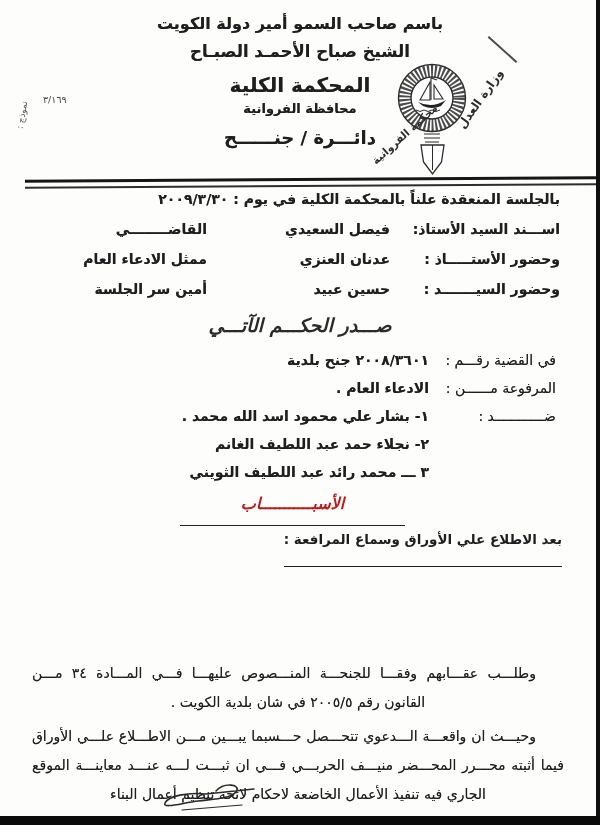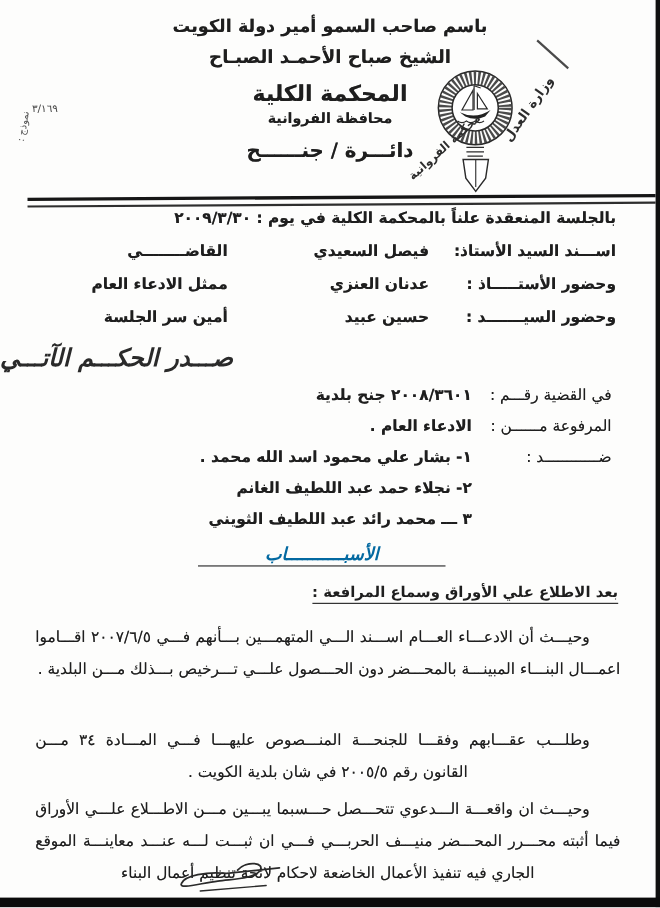--- a/index.html
+++ b/index.html
@@ -14,21 +14,21 @@
     direction:rtl;
   }
   .abs{position:absolute;}
   .ink{text-shadow:0 0 0.4px rgba(10,10,10,.55);}
   
   .edge-right{right:0;top:0;width:4px;height:100%;background:#101010;}
   .edge-bottom{left:0;right:0;bottom:0;height:9px;background:#0b0b0b;}
   .pen-mark{left:489px;top:36px;width:38px;border-top:2px solid #4a4a4a;transform:rotate(42deg);transform-origin:left top;}
   
   .side-label{left:2px;top:110px;width:40px;text-align:center;font-size:9px;color:#555;transform:rotate(-80deg);}
-  .side-number{left:29px;top:94px;font-size:9.5px;color:#444;}
+  .side-number{left:43px;top:94px;font-size:9.5px;color:#444;}
   
   .hline{left:0;right:0;text-align:center;white-space:nowrap;}
   .h1{top:14px;font-size:16px;font-weight:600;}
   .h2{top:42px;font-size:16.5px;font-weight:700;}
   .h3{top:73px;font-size:20px;font-weight:700;}
   .h4{top:101px;font-size:13px;font-weight:700;}
   .h5{top:127px;font-size:18px;font-weight:700;letter-spacing:1px;}
   
   .seal{left:388px;top:60px;width:120px;height:140px;}
   .seal svg{position:absolute;left:0;top:0;}
@@ -37,30 +37,30 @@
   
   .rule{left:25px;right:4px;top:178px;height:4px;border-top:3px solid #161616;border-bottom:2px solid #2e2e2e;transform:rotate(-0.35deg);}
   
   .intro{right:40px;top:191px;font-size:14px;font-weight:700;white-space:nowrap;}
   .srow{left:0;right:0;height:22px;font-size:14px;}
   .srow .lbl{position:absolute;right:40px;font-weight:700;white-space:nowrap;}
   .srow .nam{position:absolute;right:210px;width:180px;text-align:right;font-weight:700;white-space:nowrap;}
   .srow .rol{position:absolute;left:52px;width:155px;text-align:right;font-weight:700;white-space:nowrap;}
   .r1{top:221px;} .r2{top:251px;} .r3{top:281px;}
   
-  .verdict{left:0;right:0;top:314px;text-align:left;font-size:22px;font-weight:700;font-style:italic;letter-spacing:1px;color:#2a2a2a;}
+  .verdict{left:0;right:0;top:314px;text-align:center;font-size:19px;font-weight:700;font-style:italic;letter-spacing:1px;color:#2a2a2a;}
   
   .crow{left:0;right:0;height:22px;font-size:14px;}
   .crow .clbl{position:absolute;right:44px;font-weight:400;white-space:nowrap;}
   .crow .cval{position:absolute;right:171px;width:260px;text-align:right;font-weight:600;white-space:nowrap;}
   .c1{top:352px;} .c2{top:380px;} .c3{top:408px;} .c4{top:436px;} .c5{top:464px;}
   
-  .reasons-title{left:180px;width:225px;top:494px;text-align:center;font-size:16px;font-weight:700;font-style:italic;border-bottom:1.6px solid #222;padding-bottom:1px;color:#0369a1;}
+  .reasons-title{left:180px;width:225px;top:494px;text-align:center;font-size:16px;font-weight:700;font-style:italic;border-bottom:1.6px solid #222;padding-bottom:12px;color:#b91c1c;}
   .subhead{right:38px;top:531px;font-size:13.5px;font-weight:700;}
-  .subhead span{border-bottom:1.4px solid #1e1e1e;padding-bottom:1px;}
+  .subhead span{border-bottom:1.4px solid #1e1e1e;padding-bottom:19px;}
   .para{left:32px;right:36px;font-size:14px;line-height:29px;text-align:justify;text-indent:28px;font-weight:500;}
   .p1{top:552px;text-align-last:right;}
   .p2{top:645px;text-align-last:center;}
   .p3{top:708px;text-align-last:center;}
   .sig{left:150px;top:778px;width:130px;height:42px;}
 </style>
 </head>
 <body>
 
 <div class="paper">
@@ -141,21 +141,20 @@
   </div>
   <div class="abs crow c5">
     <span class="cval ink">٣ ـــ محمد رائد عبد اللطيف الثويني</span>
   </div>
 
   <div class="abs reasons-title">الأسبـــــــــــاب</div>
   <div class="abs subhead">
     <span>بعد الاطلاع علي الأوراق وسماع المرافعة :</span>
   </div>
 
-  <p class="abs para p1 ink">وحيـــث أن الادعـــاء العـــام اســـند الـــي المتهمـــين بـــأنهم فـــي ٢٠٠٧/٦/٥ اقـــاموا اعمـــال البنـــاء المبينـــة بالمحـــضر دون الحـــصول علـــي تـــرخيص بـــذلك مـــن البلدية .</p>
   <p class="abs para p2 ink">وطلـــب عقـــابهم وفقـــا للجنحـــة المنـــصوص عليهـــا فـــي المـــادة ٣٤ مـــن القانون رقم ٢٠٠٥/٥ في شان بلدية الكويت .</p>
   <p class="abs para p3 ink">وحيـــث ان واقعـــة الـــدعوي تتحـــصل حـــسبما يبـــين مـــن الاطـــلاع علـــي الأوراق فيما أثبته محـــرر المحـــضر منيـــف الحربـــي فـــي ان ثبـــت لـــه عنـــد معاينـــة الموقع الجاري فيه تنفيذ الأعمال الخاضعة لاحكام لائحة تنظيم أعمال البناء</p>
 
   <div class="abs sig">
     <svg width="130" height="42" viewBox="0 0 130 42">
       <g fill="none" stroke="#2a2a2a" stroke-width="1.6" stroke-linecap="round">
         <path d="M66,13 C74,4 92,6 86,14 C80,21 62,21 48,23 C32,25 12,31 15,25 C18,18 38,14 56,16 L104,11"></path>
         <path d="M32,32 L92,27" stroke-width="1.2"></path>
       </g>
     </svg>

